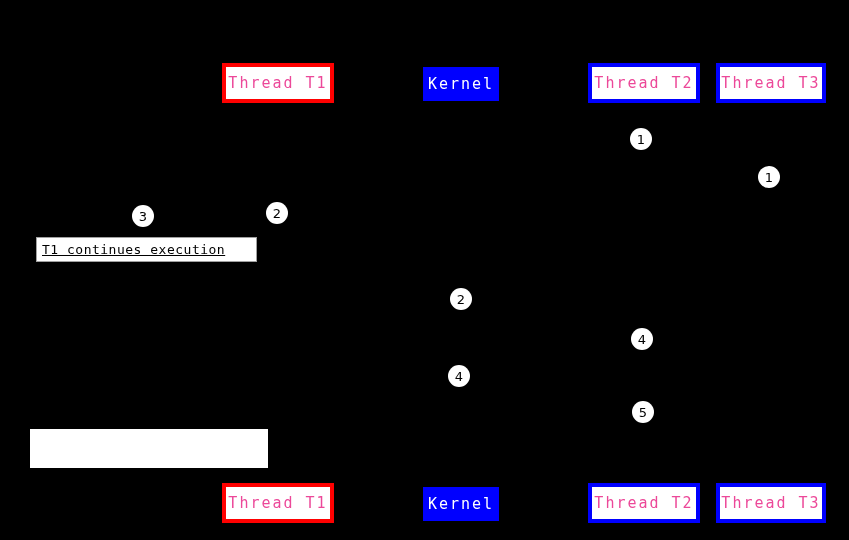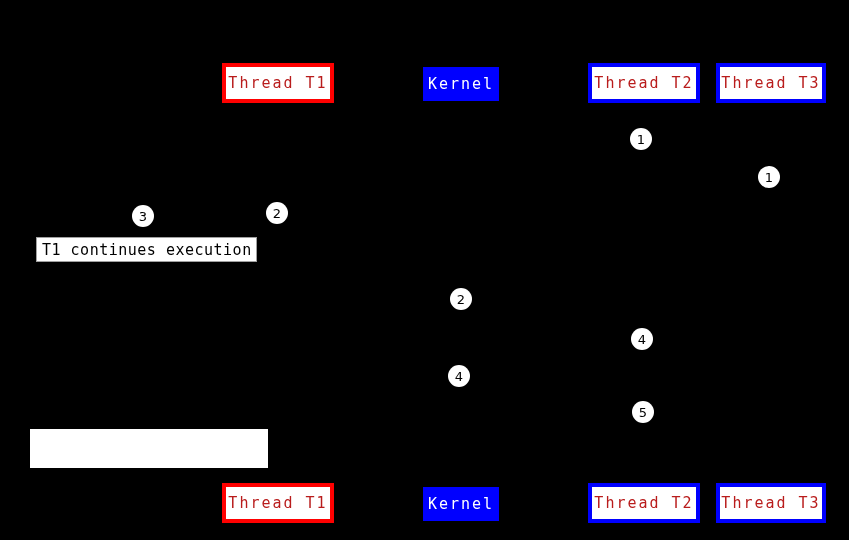--- a/index.html
+++ b/index.html
@@ -3,35 +3,35 @@
 <meta charset="utf-8">
 <style>
   html,body{margin:0;padding:0;background:#000;}
   #canvas{
     position:relative;width:849px;height:540px;background:#000000;
     overflow:hidden;font-family:"DejaVu Sans Mono","Liberation Mono",monospace;
   }
   .actor{
     position:absolute;display:flex;align-items:center;justify-content:center;
     box-sizing:border-box;background:#ffffff;font-size:15px;letter-spacing:2px;
-    color:#b91c1c;white-space:nowrap;
+    color:#ec4899;white-space:nowrap;
   }
   .actor.red-border{border:4px solid #ff0000;}
   .actor.blue-border{border:4px solid #f97316;}
   .actor.blue-fill{background:#0000ff;color:#ffffff;border:none;text-align:right;}
   .marker{
     position:absolute;width:22px;height:22px;border-radius:50%;
     background:#ffffff;color:#000000;display:flex;align-items:center;
     justify-content:center;font-size:13px;line-height:1;
     font-family:"DejaVu Sans","Liberation Sans",sans-serif;
   }
   .note{
-    position:absolute;background:#ffffff;color:#000000;font-size:15px;
+    position:absolute;background:#ffffff;color:#000000;font-size:13px;
     letter-spacing:0.5px;display:flex;align-items:center;padding:0 5px;
-    box-sizing:border-box;white-space:nowrap;
+    box-sizing:border-box;white-space:nowrap;text-decoration:underline;
   }
   .note.bordered{border:1px solid #a0a0a0;}
 </style>
 </head>
 <body>
 
 <div id="canvas" style="background: rgb(0, 0, 0);">
     <div class="actor red-border" style="left: 222px; top: 63px; width: 112px; height: 40px; border-color: rgb(255, 0, 0);">
       <span>Thread T1</span>
     </div>

